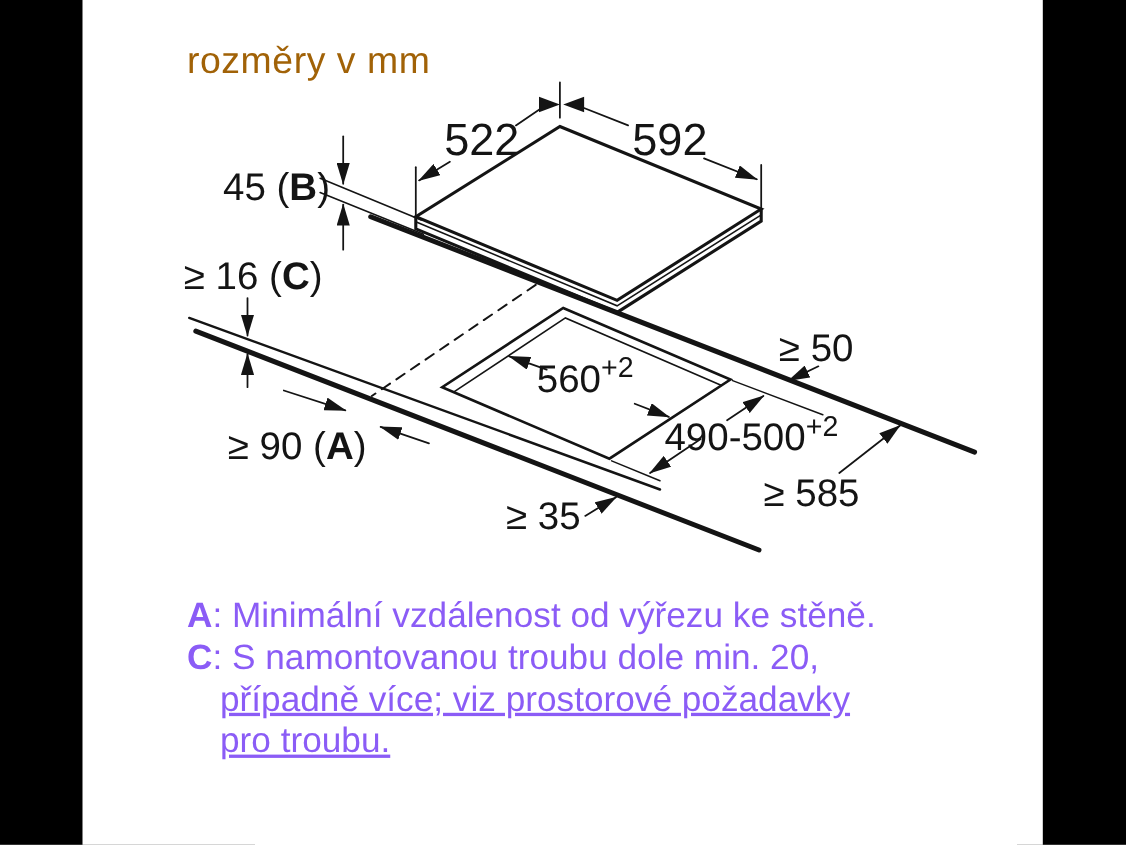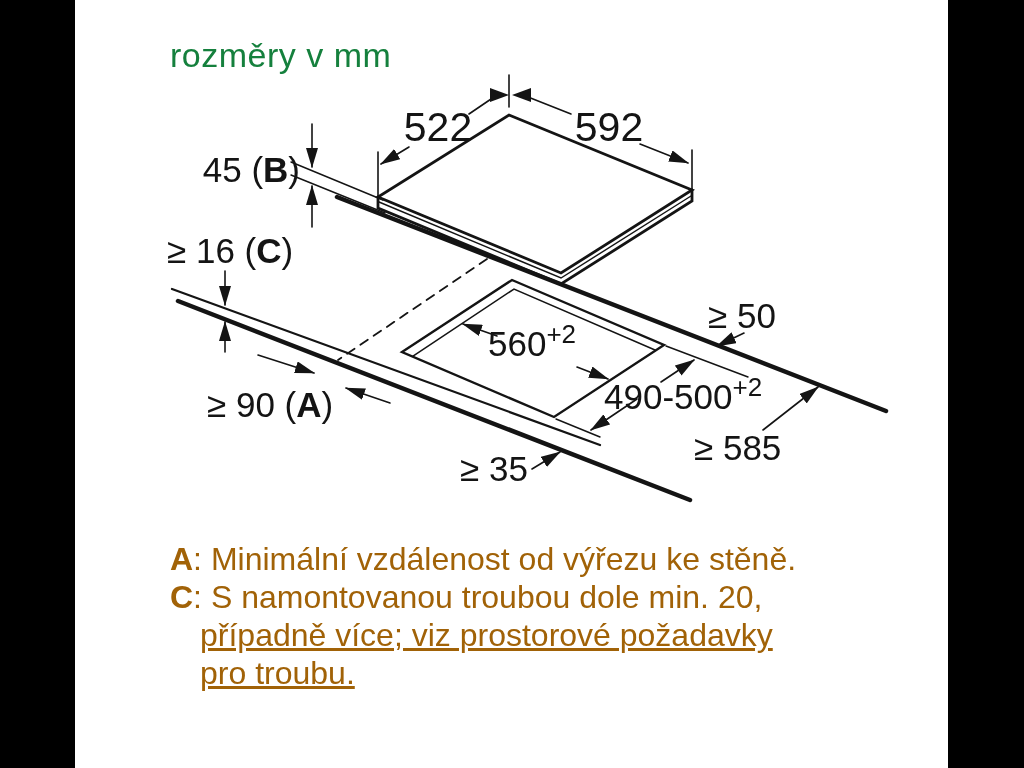--- a/index.html
+++ b/index.html
@@ -8,25 +8,25 @@
     background:#000000;
     font-family:"Liberation Sans", sans-serif;
   }
   .canvas{
     position:absolute;left:75px;top:0;width:873px;height:768px;
     background:#ffffff;
   }
   svg{position:absolute;left:0;top:0;}
   .page-title{
     position:absolute;left:170px;top:36px;
-    font-size:34px;color:#15803d;letter-spacing:0.5px;
+    font-size:34px;color:#a16207;letter-spacing:0.5px;
   }
   .legend{
     position:absolute;left:170px;top:540px;
-    font-size:32px;line-height:38px;color:#a16207;
+    font-size:32px;line-height:38px;color:#8b5cf6;
     white-space:nowrap;
   }
   .legend .row b{font-weight:bold;}
   .legend .row.cont{padding-left:30px;text-decoration:underline;}
   text{fill:#141414;}
   .dim{font-size:35px;}
   .dimbig{font-size:41px;}
   .sup{font-size:26px;}
 </style>
 </head>
@@ -111,16 +111,16 @@
 
   <text class="dim" x="708" y="328">≥ 50</text>
   <text class="dim" x="694" y="460">≥ 585</text>
   <text class="dim" x="460" y="481">≥ 35</text>
 </svg>
 
 <div class="page-title">rozměry v mm</div>
 
 <div class="legend">
   <div class="row"><b>A</b><span>: Minimální vzdálenost od výřezu ke stěně.</span></div>
-  <div class="row"><b>C</b><span>: S namontovanou troubou dole min. 20,</span></div>
+  <div class="row"><b>C</b><span>: S namontovanou troubu dole min. 20,</span></div>
   <div class="row cont"><span>případně více; viz prostorové požadavky</span></div>
   <div class="row cont"><span>pro troubu.</span></div>
 </div>
 
 </body></html>

